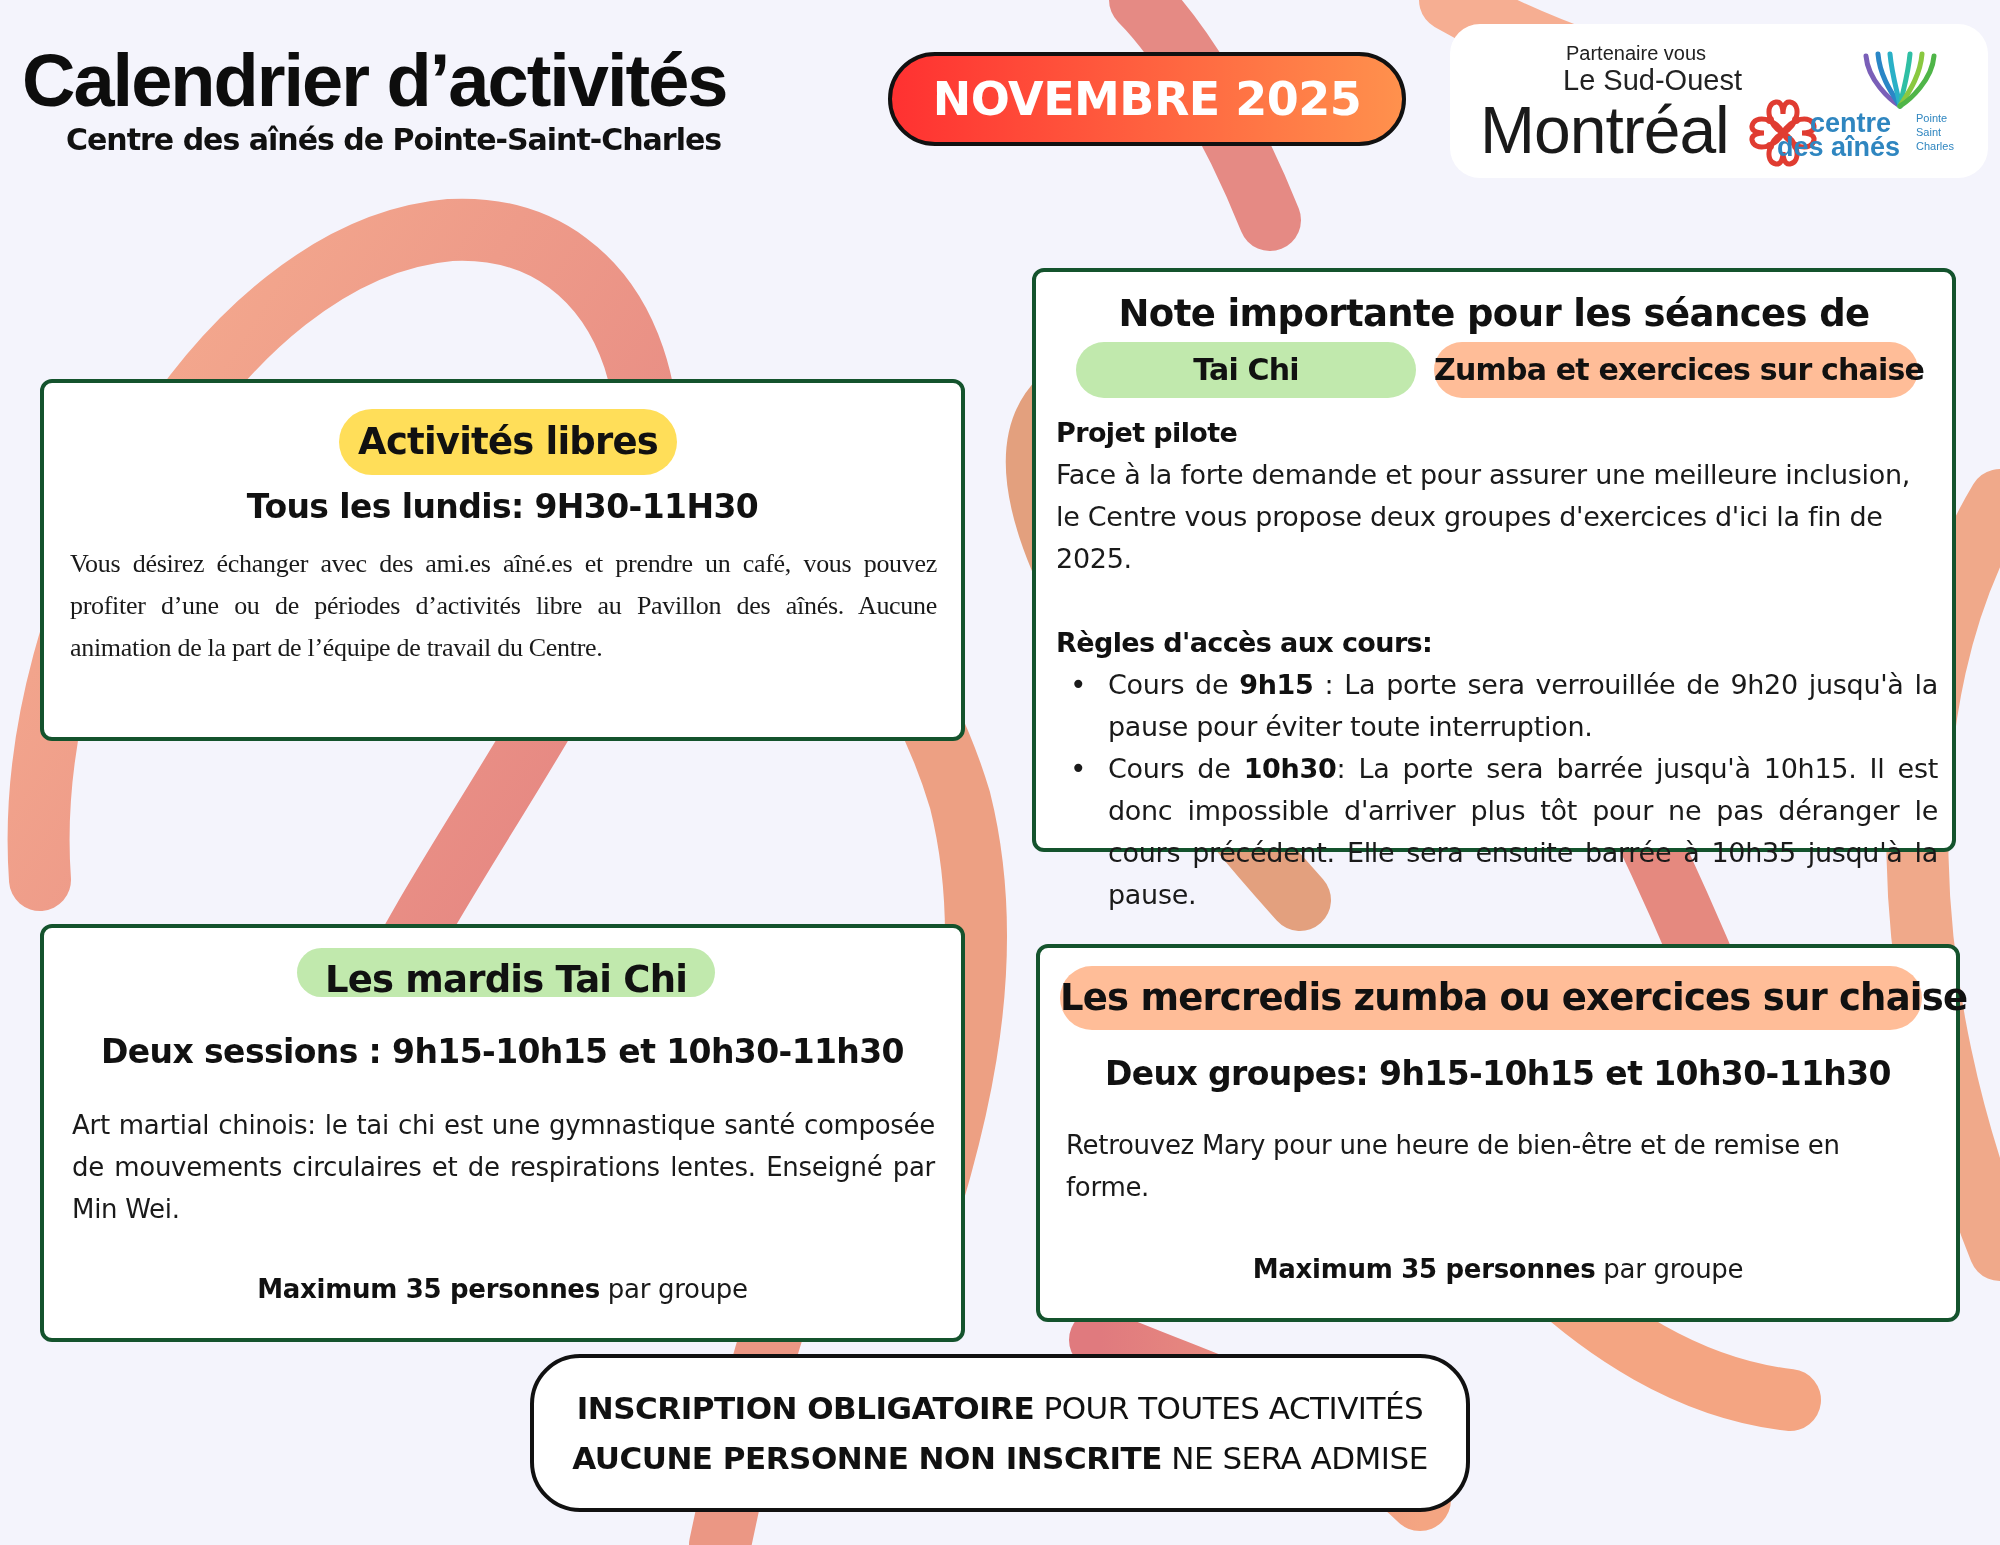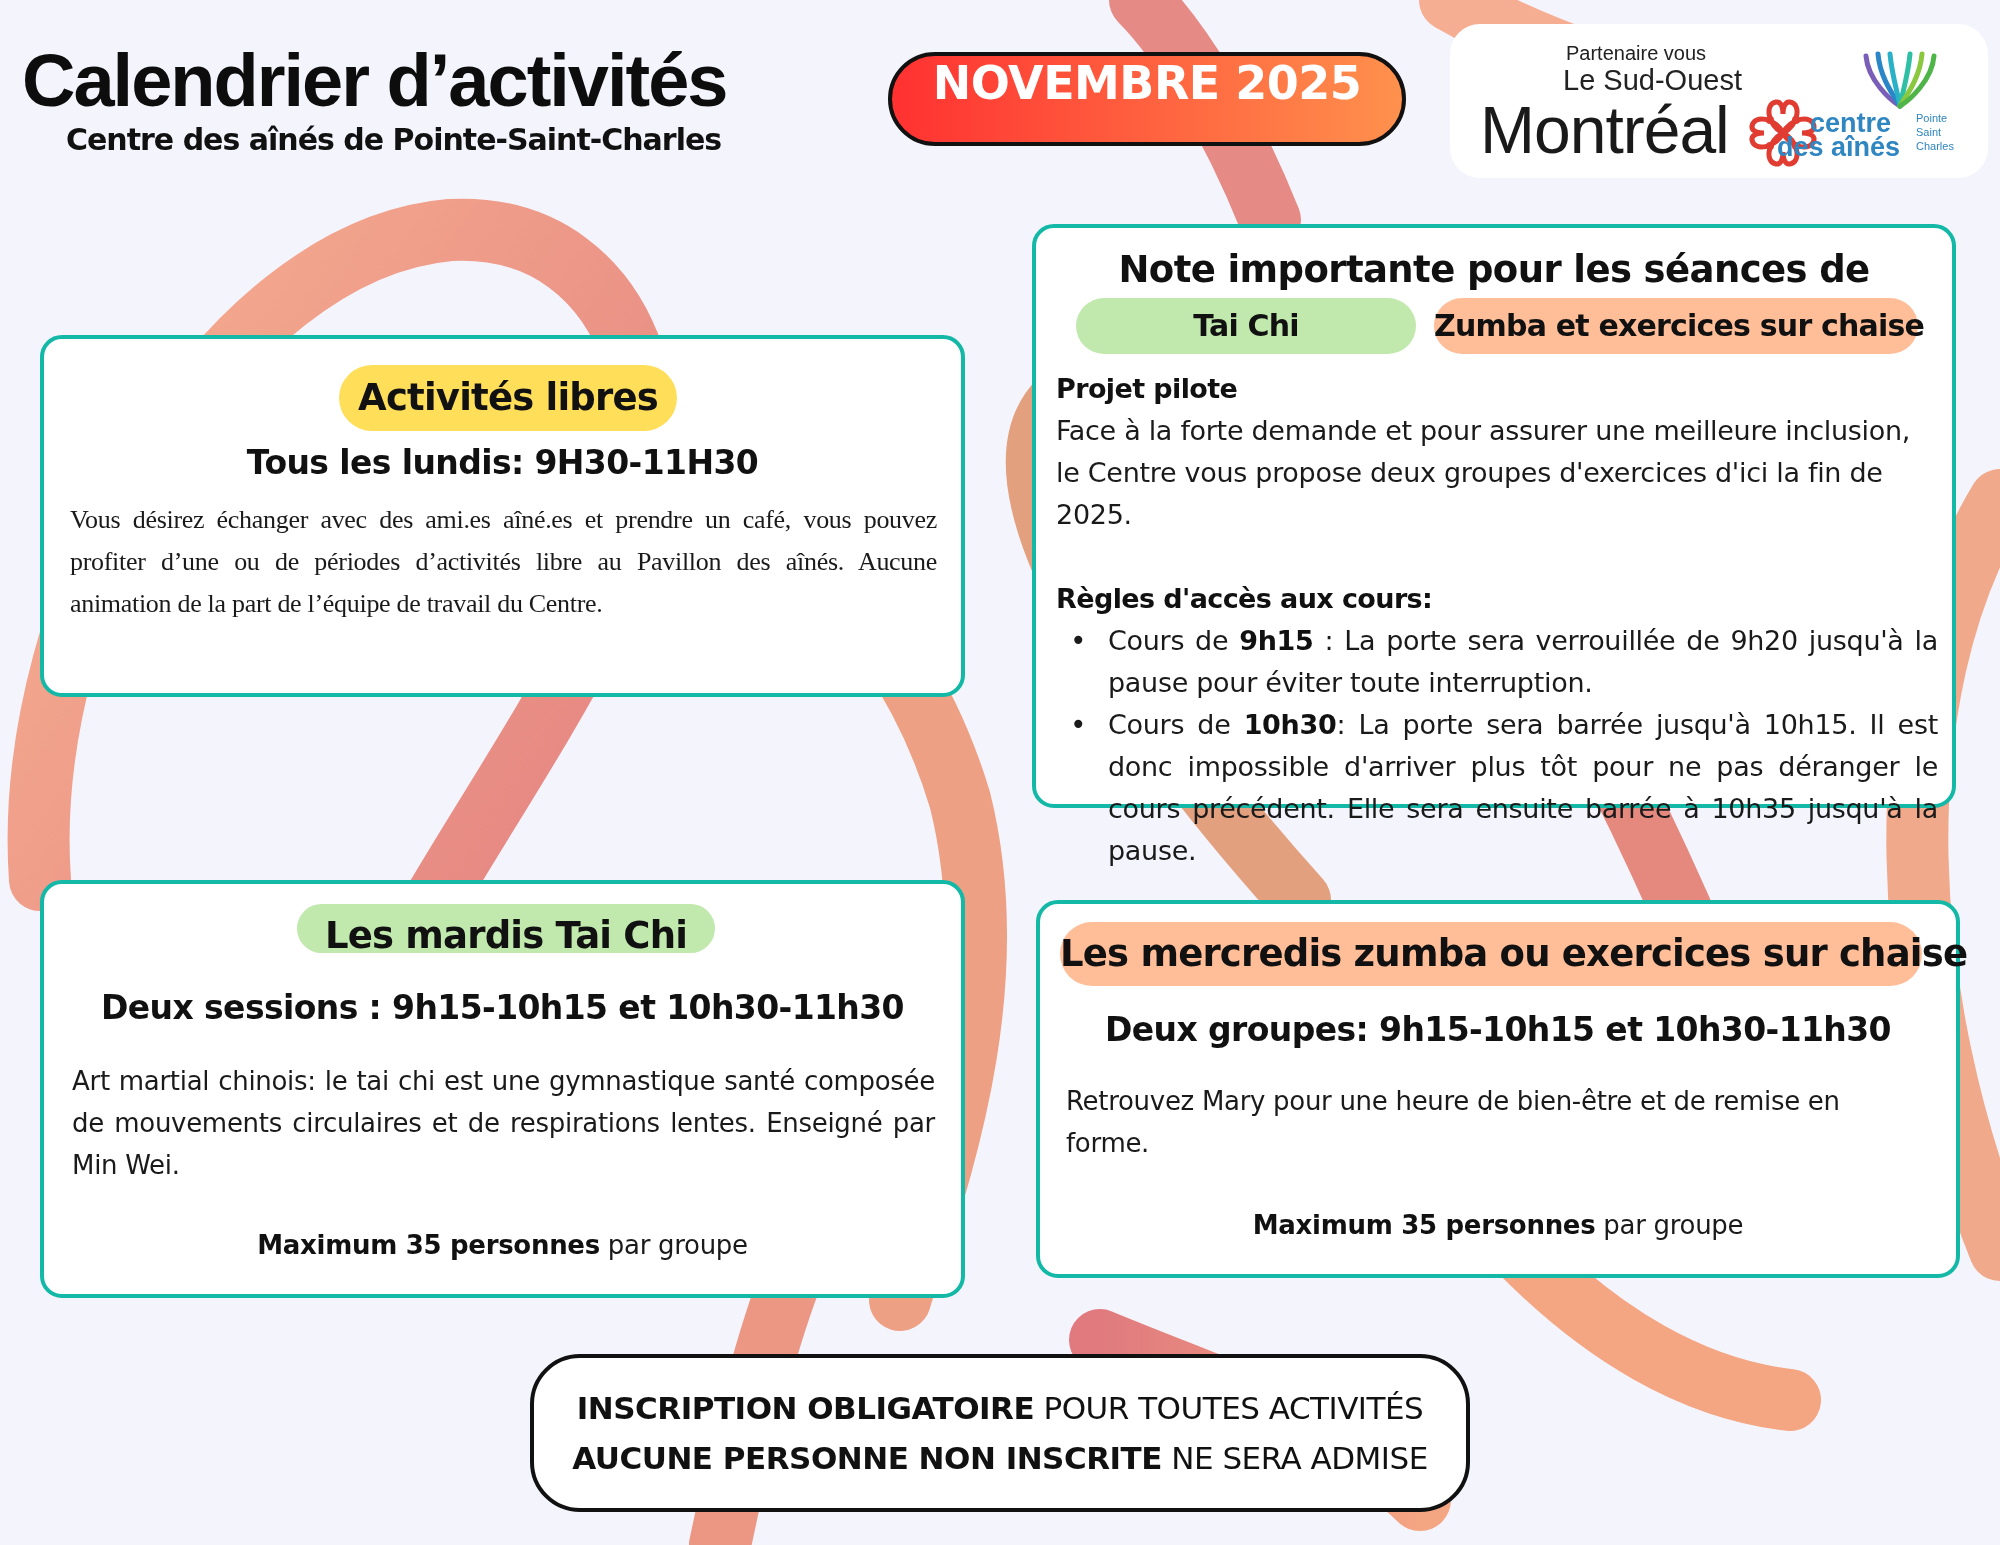--- a/index.html
+++ b/index.html
@@ -23,42 +23,42 @@
     .subtitle {
       left: 26px; top: 122px;
       font-family: "DejaVu Sans", sans-serif;
       font-weight: bold; font-size: 30px; letter-spacing: -1px;
       color: #111; white-space: nowrap; margin-left: 40px;
     }
     .month-badge {
       left: 888px; top: 52px; width: 518px; height: 94px;
       border: 4px solid #111; border-radius: 50px;
       background: linear-gradient(90deg, #ff3131 0%, #ff914d 100%);
-      display: flex; justify-content: center;
+      display: flex; align-items: center; justify-content: center;
     }
     .month-badge span {
       font-family: "DejaVu Sans", sans-serif; font-weight: bold;
       font-size: 46px; color: #fff; letter-spacing: -0.5px;
     }
     .logo-card {
       left: 1450px; top: 24px; width: 538px; height: 154px;
       background: #fff; border-radius: 30px;
     }
     .partner-small { position: absolute; left: 116px; top: 18px; font-size: 20px; color: #222; font-family: "Liberation Sans", sans-serif; }
     .partner-mid { position: absolute; left: 113px; top: 40px; font-size: 29px; color: #222; font-family: "Liberation Sans", sans-serif; }
     .montreal { position: absolute; left: 30px; top: 68px; font-size: 66px; color: #1a1a1a; font-family: "Liberation Sans", sans-serif; letter-spacing: -1px; }
     .rosace { position: absolute; left: 296px; top: 72px; width: 74px; height: 74px; }
     .cda-arcs { position: absolute; left: 410px; top: 26px; width: 80px; height: 60px; }
     .cda-word1 { position: absolute; left: 360px; top: 84px; font-size: 27px; color: #2f86c0; font-family: "Liberation Sans", sans-serif; font-weight: bold; }
     .cda-word2 { position: absolute; left: 327px; top: 108px; font-size: 27px; color: #2f86c0; font-family: "Liberation Sans", sans-serif; font-weight: bold; }
     .cda-small { position: absolute; left: 466px; font-size: 11px; color: #2f86c0; font-family: "Liberation Sans", sans-serif; }
 
     
     .card {
-      background: #fff; border: 4px solid #14b8a6; border-radius: 22px;
+      background: #fff; border: 4px solid #14532d; border-radius: 12px; margin-top: 44px;
     }
     .pill {
       display: inline-block; border-radius: 40px;
       font-family: "DejaVu Sans", sans-serif; font-weight: bold; color: #111;
       letter-spacing: -0.8px; text-align: center; white-space: nowrap;
     }
     .yellow { background: #ffde59; }
     .green { background: #c1e9ad; }
     .peach { background: #ffbd98; }
     .hdr {

